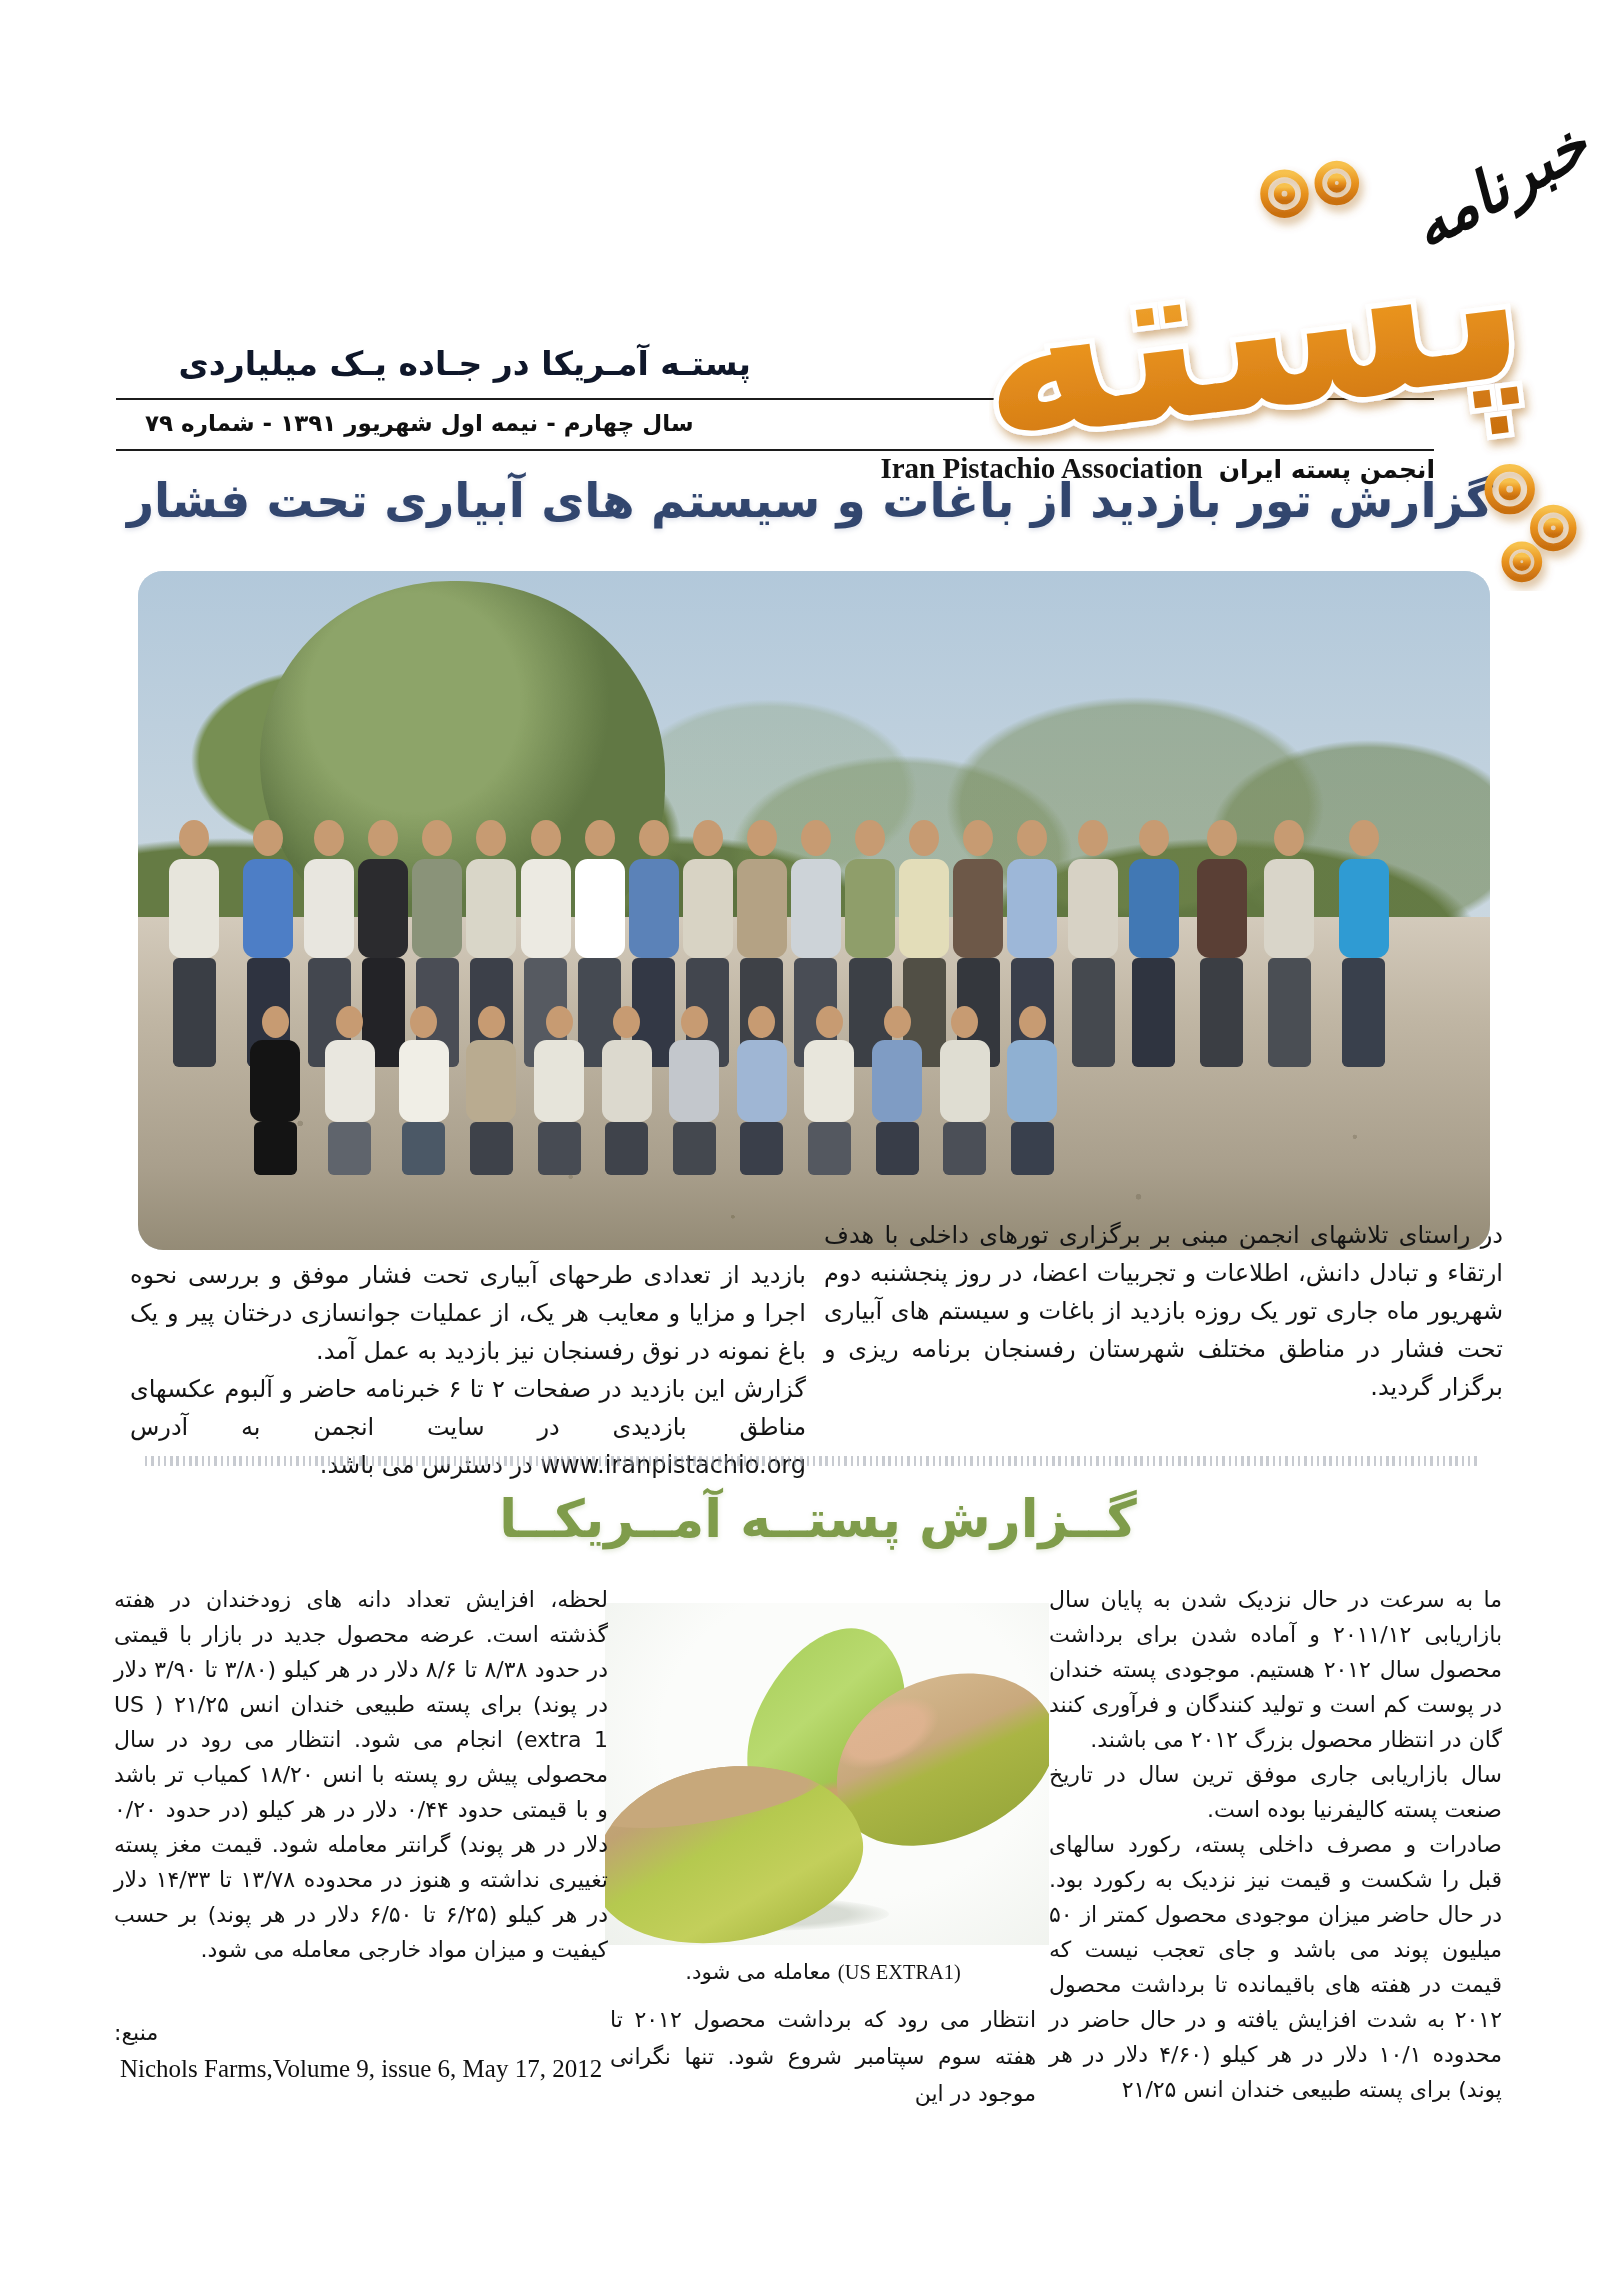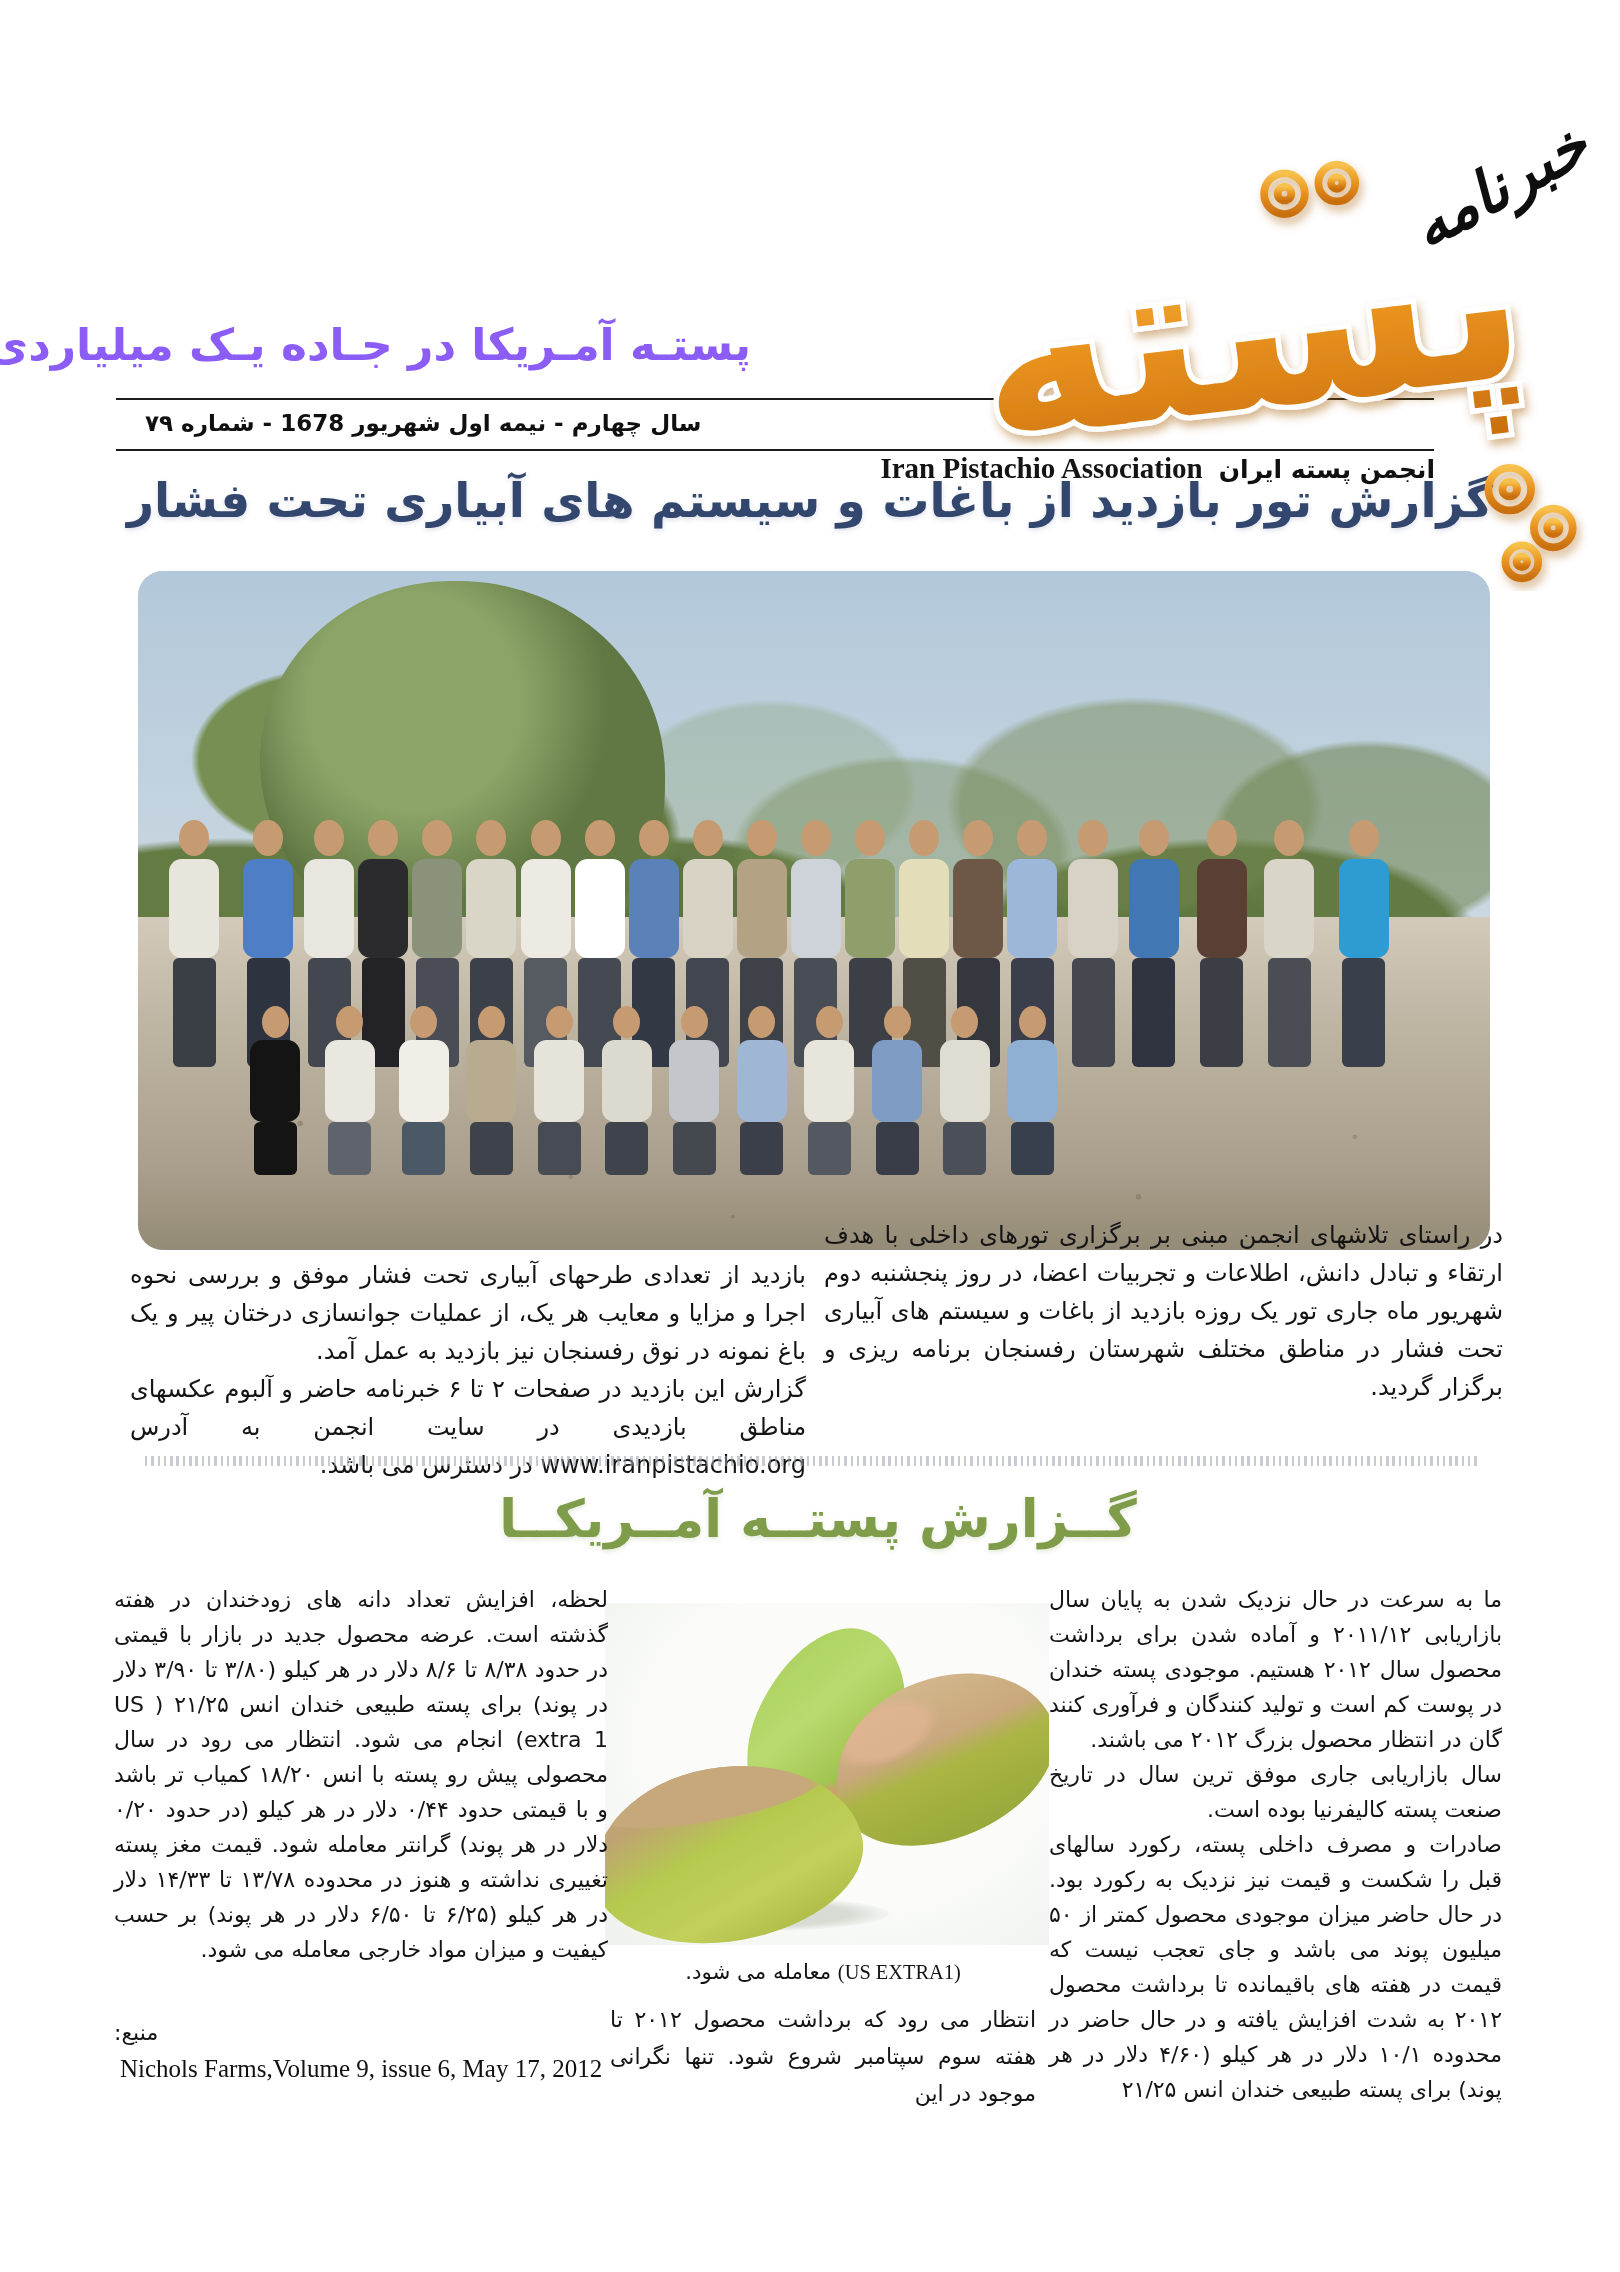--- a/index.html
+++ b/index.html
@@ -3,23 +3,23 @@
 <meta charset="utf-8">
 <style>
   html,body{margin:0;padding:0;background:#e9e9e9;}
   .page{
     position:relative; width:1621px; height:2273px; margin:0 auto;
     background:#ffffff; overflow:hidden;
     font-family:"DejaVu Sans", sans-serif; color:#161616;
   }
   
   .headline-left{
-    position:absolute; left:145px; top:319px; width:606px;
-    font-size:44px; font-weight:700; direction:rtl; text-align:right;
-    letter-spacing:-0.5px; color:#8b5cf6; white-space:nowrap;
+    position:absolute; left:145px; top:344px; width:606px;
+    font-size:33px; font-weight:700; direction:rtl; text-align:right;
+    letter-spacing:-0.5px; color:#0f172a; white-space:nowrap;
   }
   .rule{position:absolute; left:116px; width:1318px; height:2.4px; background:#1c1c1c;}
   .rule-top{top:398px;}
   .rule-bottom{top:449px;}
   .issue-line{
     position:absolute; left:145px; top:410px; font-size:23px; font-weight:700;
     direction:rtl; white-space:nowrap; color:#101010;
   }
   .assoc-line{
     position:absolute; top:406px; right:186px; direction:rtl; white-space:nowrap;margin-top:46px;
@@ -148,21 +148,21 @@
   .kernel-shadow{position:absolute; left:4%; bottom:4%; width:60%; height:10%;
     background:radial-gradient(#cfd4cb 0 50%, transparent 75%); border-radius:50%; opacity:.8;}
 </style>
 </head>
 <body>
 
 <div class="page">
 
   <div class="headline-left">پستـه آمـریکا در جـاده یـک میلیاردی</div>
   <div class="rule rule-top"></div>
-  <div class="issue-line">سال چهارم - نیمه اول شهریور 1678 - شماره ۷۹</div>
+  <div class="issue-line">سال چهارم - نیمه اول شهریور ۱۳۹۱ - شماره ۷۹</div>
   <div class="assoc-line">
     <span class="assoc-fa">انجمن پسته ایران</span>
     <span class="assoc-en">Iran Pistachio Association</span>
   </div>
   <div class="rule rule-bottom"></div>
 
   <div class="logo-wrap">
     <svg width="620" height="475" viewBox="0 0 1280 980">
       <defs>
         <linearGradient id="lg" x1="0" y1="0" x2="0" y2="1">

